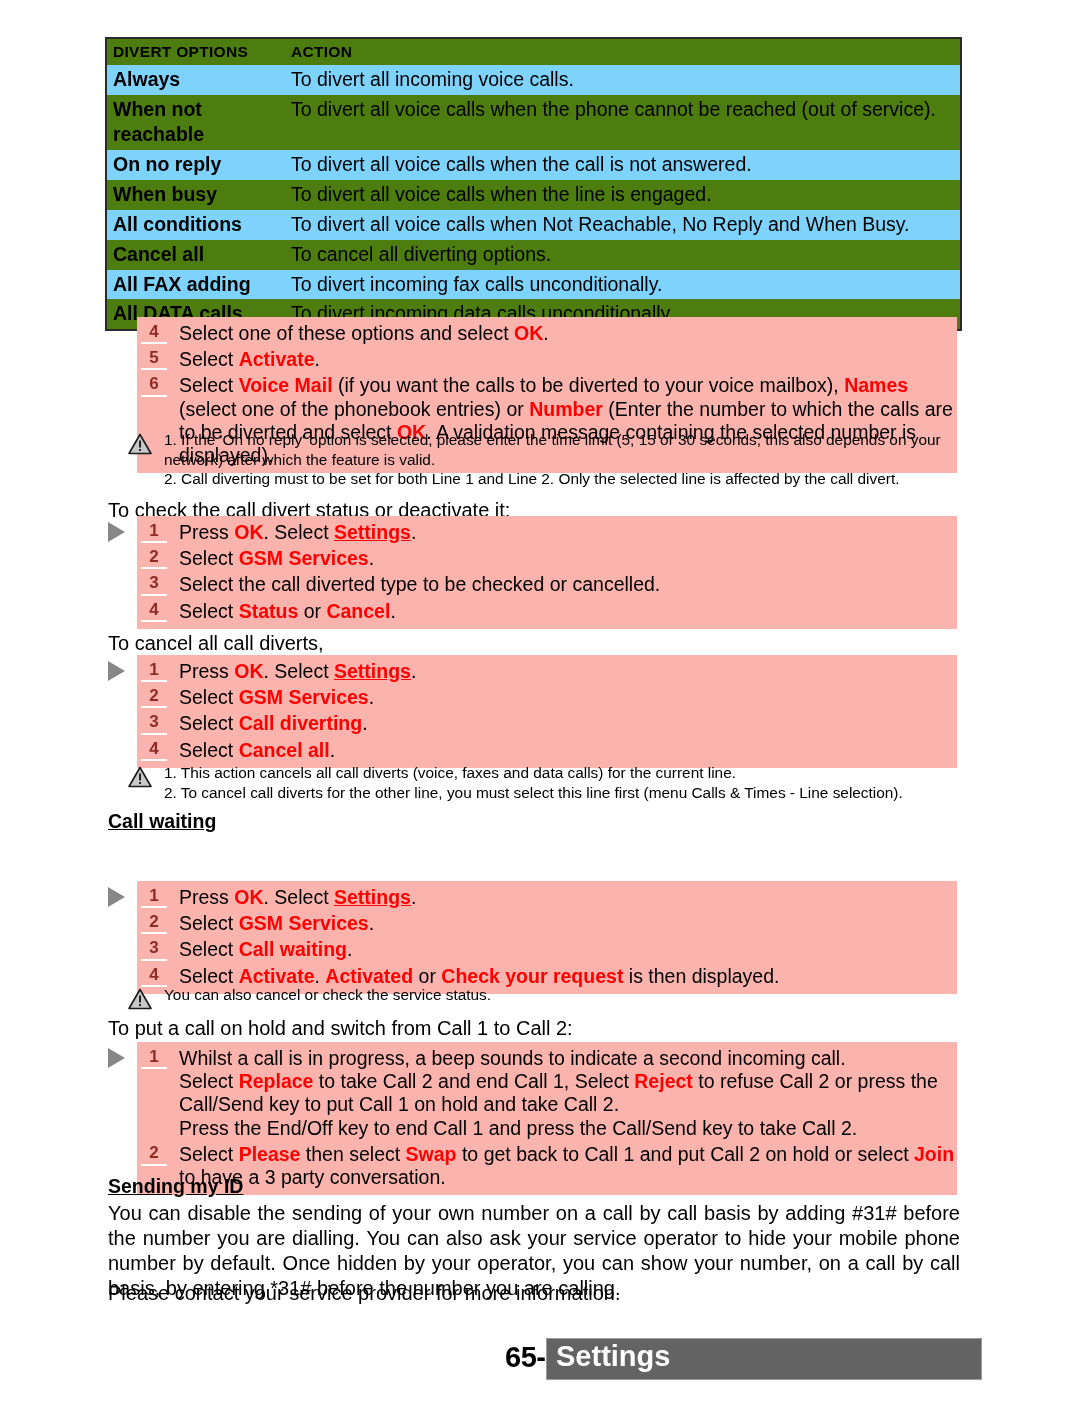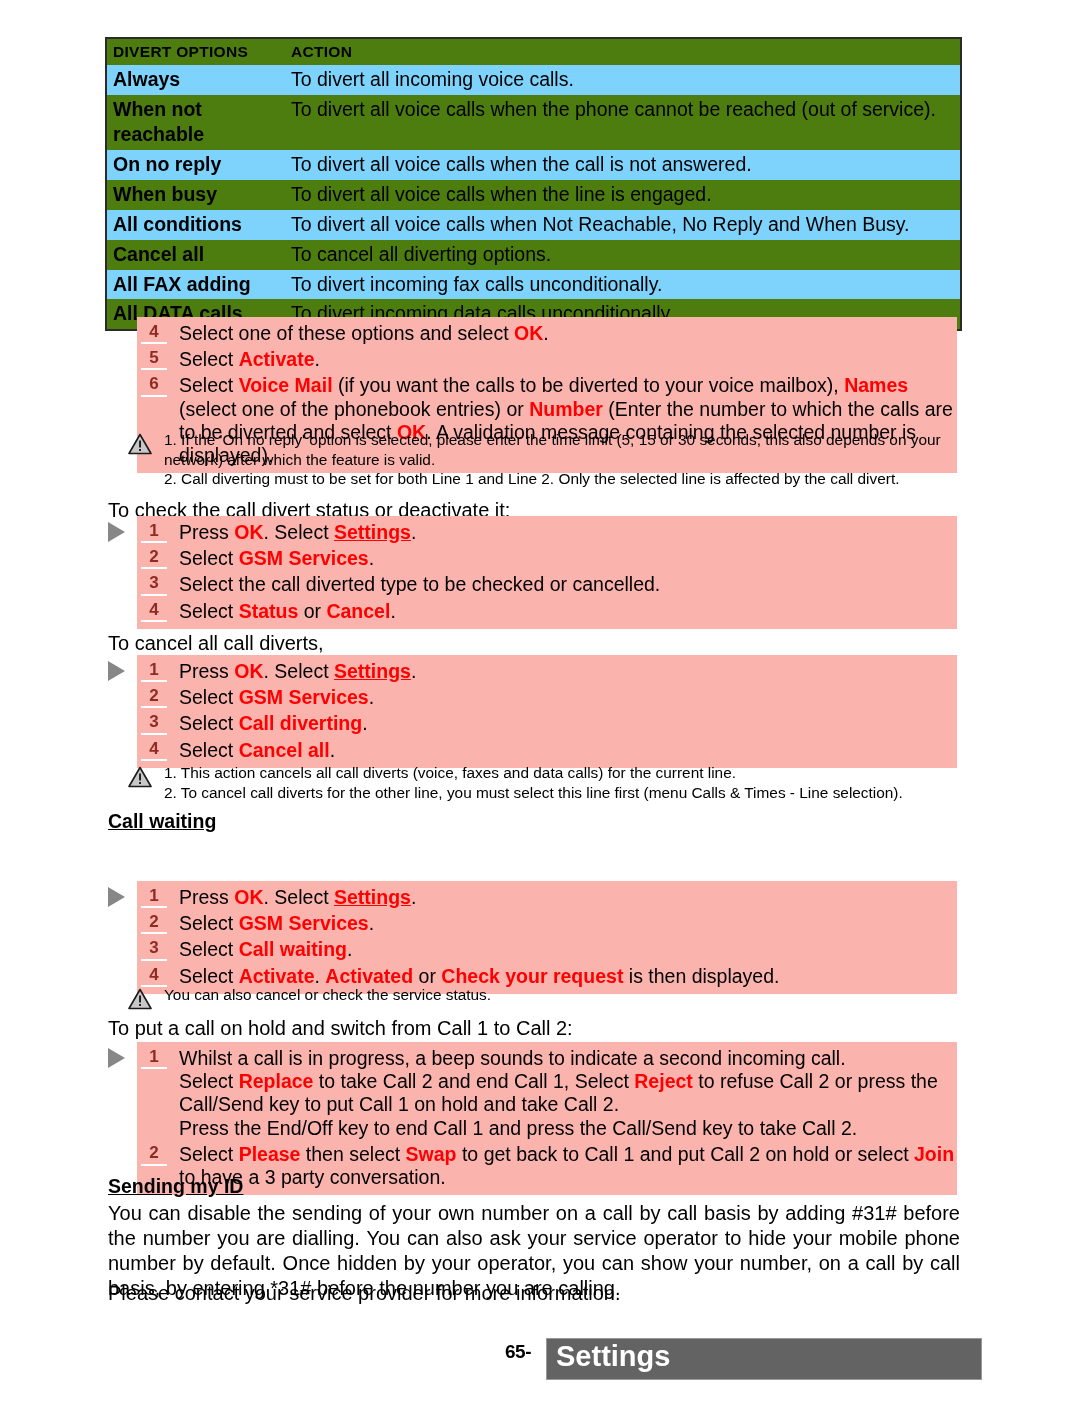--- a/index.html
+++ b/index.html
@@ -140,21 +140,21 @@
     top: 1338px;
     width: 434px;
     height: 40px;
     background: #636363;
     border: 1px solid #9a9a9a;
   }
   .footer-page {
     position: absolute;
     left: 505px;
     top: 1341px;
-    font-size: 19px;
+    font-size: 29px;
     font-weight: bold;
     color: #000000;
     letter-spacing: -0.5px;
   }
   .footer-title {
     position: absolute;
     left: 556px;
     top: 1340px;
     font-size: 29px;
     font-weight: bold;

